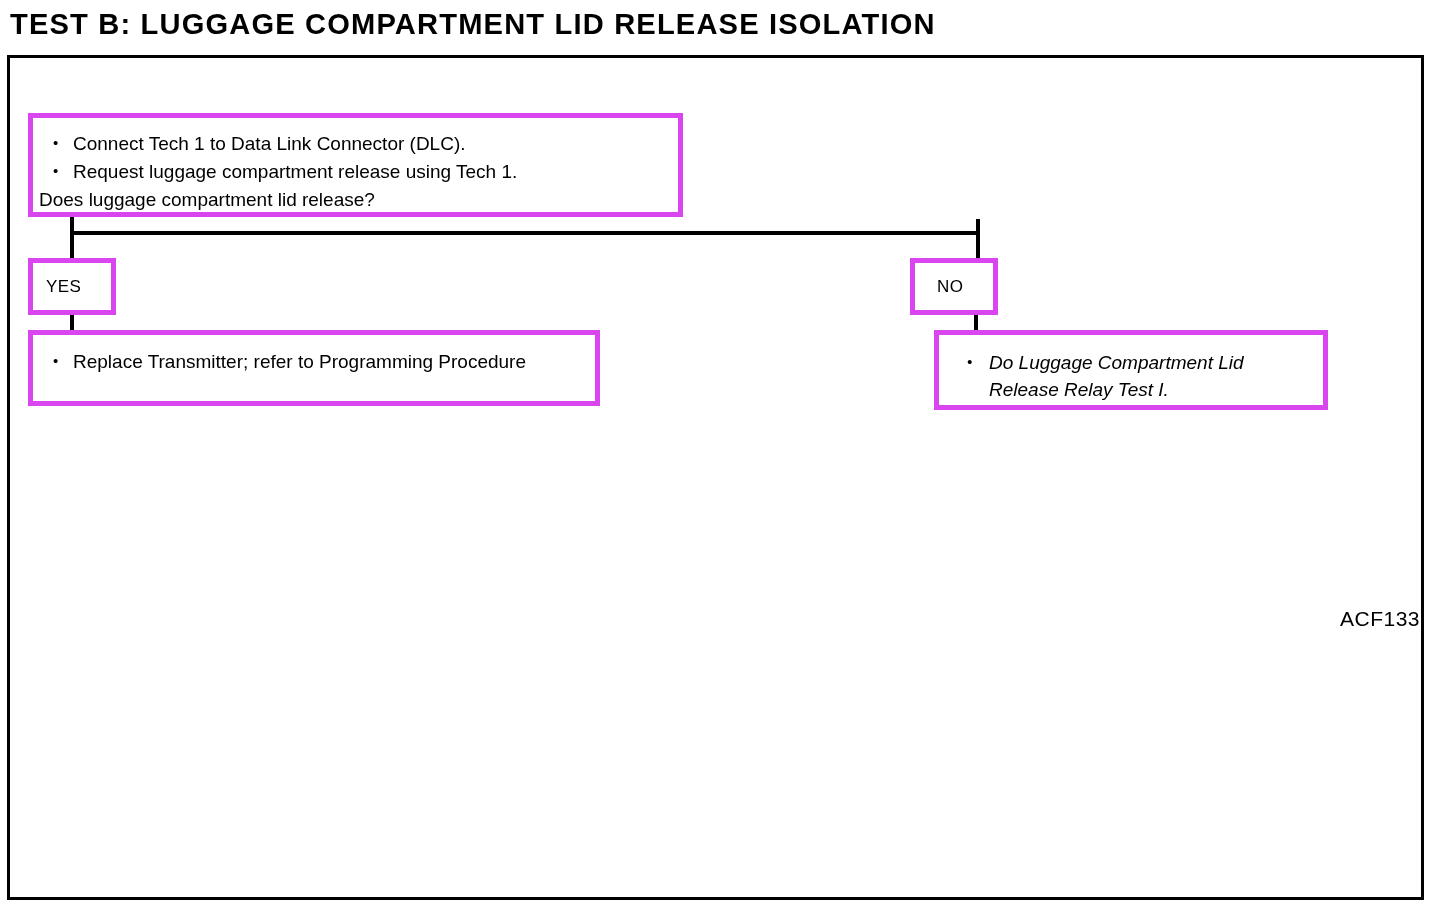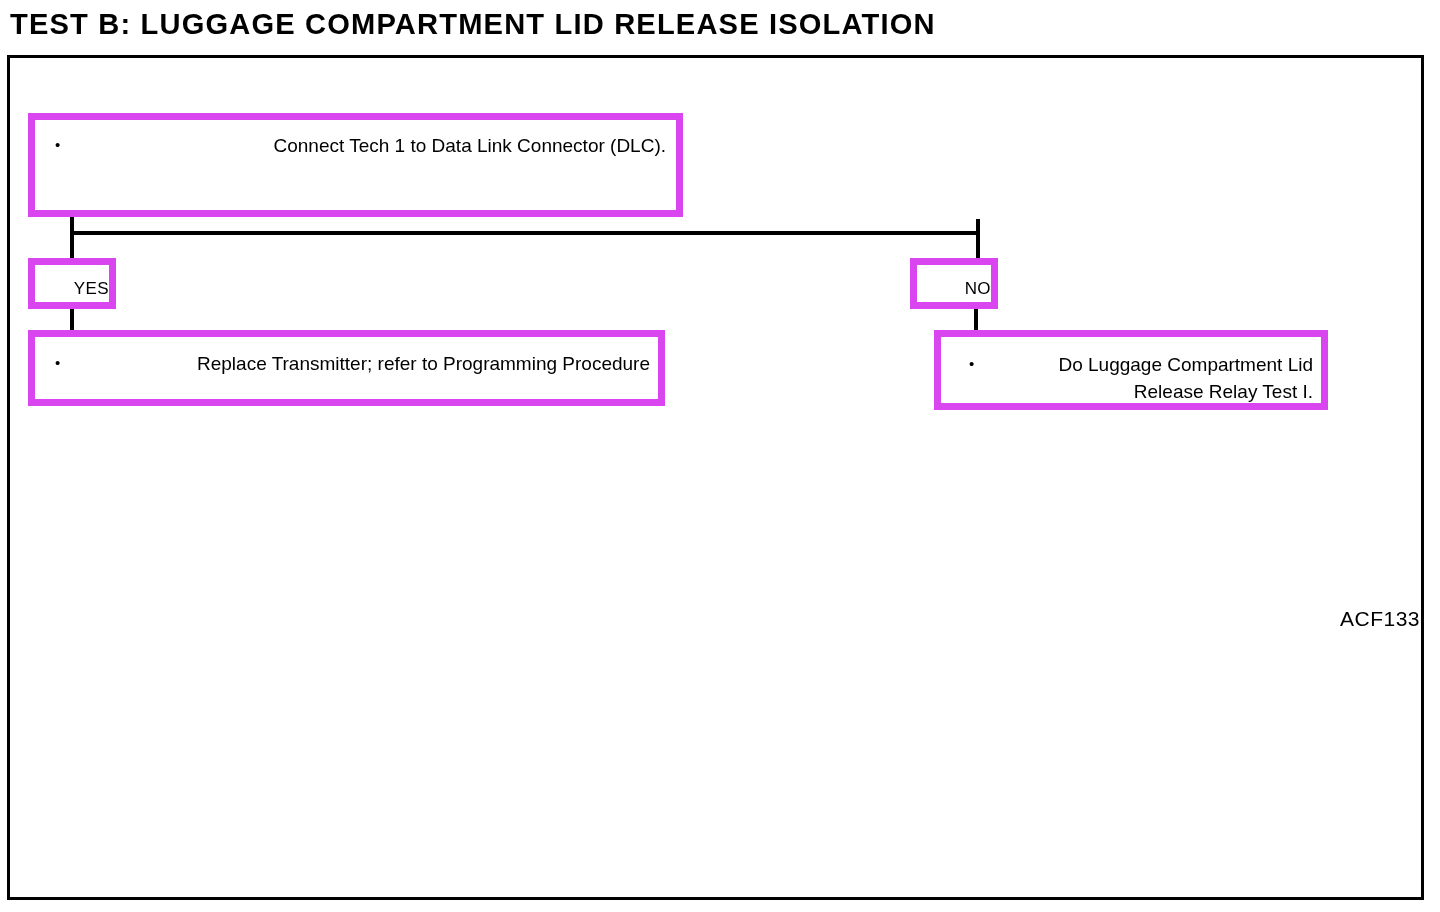--- a/index.html
+++ b/index.html
@@ -40,25 +40,24 @@
     top: 55px;
     width: 1417px;
     height: 845px;
     border: 3px solid #000000;
     box-sizing: border-box;
   }
 
   
   .flow-box {
     position: absolute;
-    border: 7px solid #d946ef;
+    border: 5px solid #d946ef;
     box-sizing: border-box;
     background: #ffffff;
     z-index: 3;
-    text-align: right;
   }
 
   .box-text {
     font-size: 19px;
     line-height: 27px;
   }
 
   
   .bullet-list {
     list-style: none;
@@ -87,49 +86,49 @@
     left: 28px;
     top: 113px;
     width: 655px;
     height: 104px;
     padding: 12px 10px 0 6px;
   }
 
   
   .branch-box {
     width: 88px;
-    height: 51px;
+    height: 57px;
     top: 258px;
   }
   .branch-box .branch-label {
     display: block;
     font-size: 17px;
     padding: 14px 0 0 13px;
     letter-spacing: 0.4px;
   }
   #yes-box { left: 28px; }
   #no-box  { left: 910px; }
   #no-box .branch-label { padding-left: 22px; }
 
   
   #yes-result-box {
     left: 28px;
     top: 330px;
-    width: 637px;
+    width: 572px;
     height: 76px;
     padding: 13px 8px 0 6px;
   }
   #no-result-box {
     left: 934px;
     top: 330px;
     width: 394px;
     height: 80px;
     padding: 14px 8px 0 6px;
   }
-  #no-result-box .bullet-list li { padding-left: 44px; }
+  #no-result-box .bullet-list li { padding-left: 44px; font-style: italic; }
   #no-result-box .bullet-list li::before { left: 22px; }
 
   
   .conn {
     position: absolute;
     background: #000000;
     z-index: 2;
   }
   
   #conn-stub-down {
@@ -194,21 +193,23 @@
 </head>
 <body>
 
 <div id="page-title">TEST B:  LUGGAGE  COMPARTMENT  LID  RELEASE  ISOLATION</div>
 
 <div id="page-frame"></div>
 
 <div class="flow-box box-text" id="question-box">
   <ul class="bullet-list">
     <li>Connect Tech 1 to Data Link Connector (DLC).</li>
+    <li>Request luggage compartment release using Tech 1.</li>
   </ul>
+  <div class="plain-line">Does luggage compartment lid release?</div>
 </div>
 
 <div class="conn" id="conn-stub-down"></div>
 <div class="conn" id="conn-bus"></div>
 <div class="conn" id="conn-yes-down"></div>
 <div class="conn" id="conn-no-riser"></div>
 <div class="conn" id="conn-no-down"></div>
 <div class="conn" id="conn-yes-result"></div>
 <div class="conn" id="conn-no-result"></div>
 

